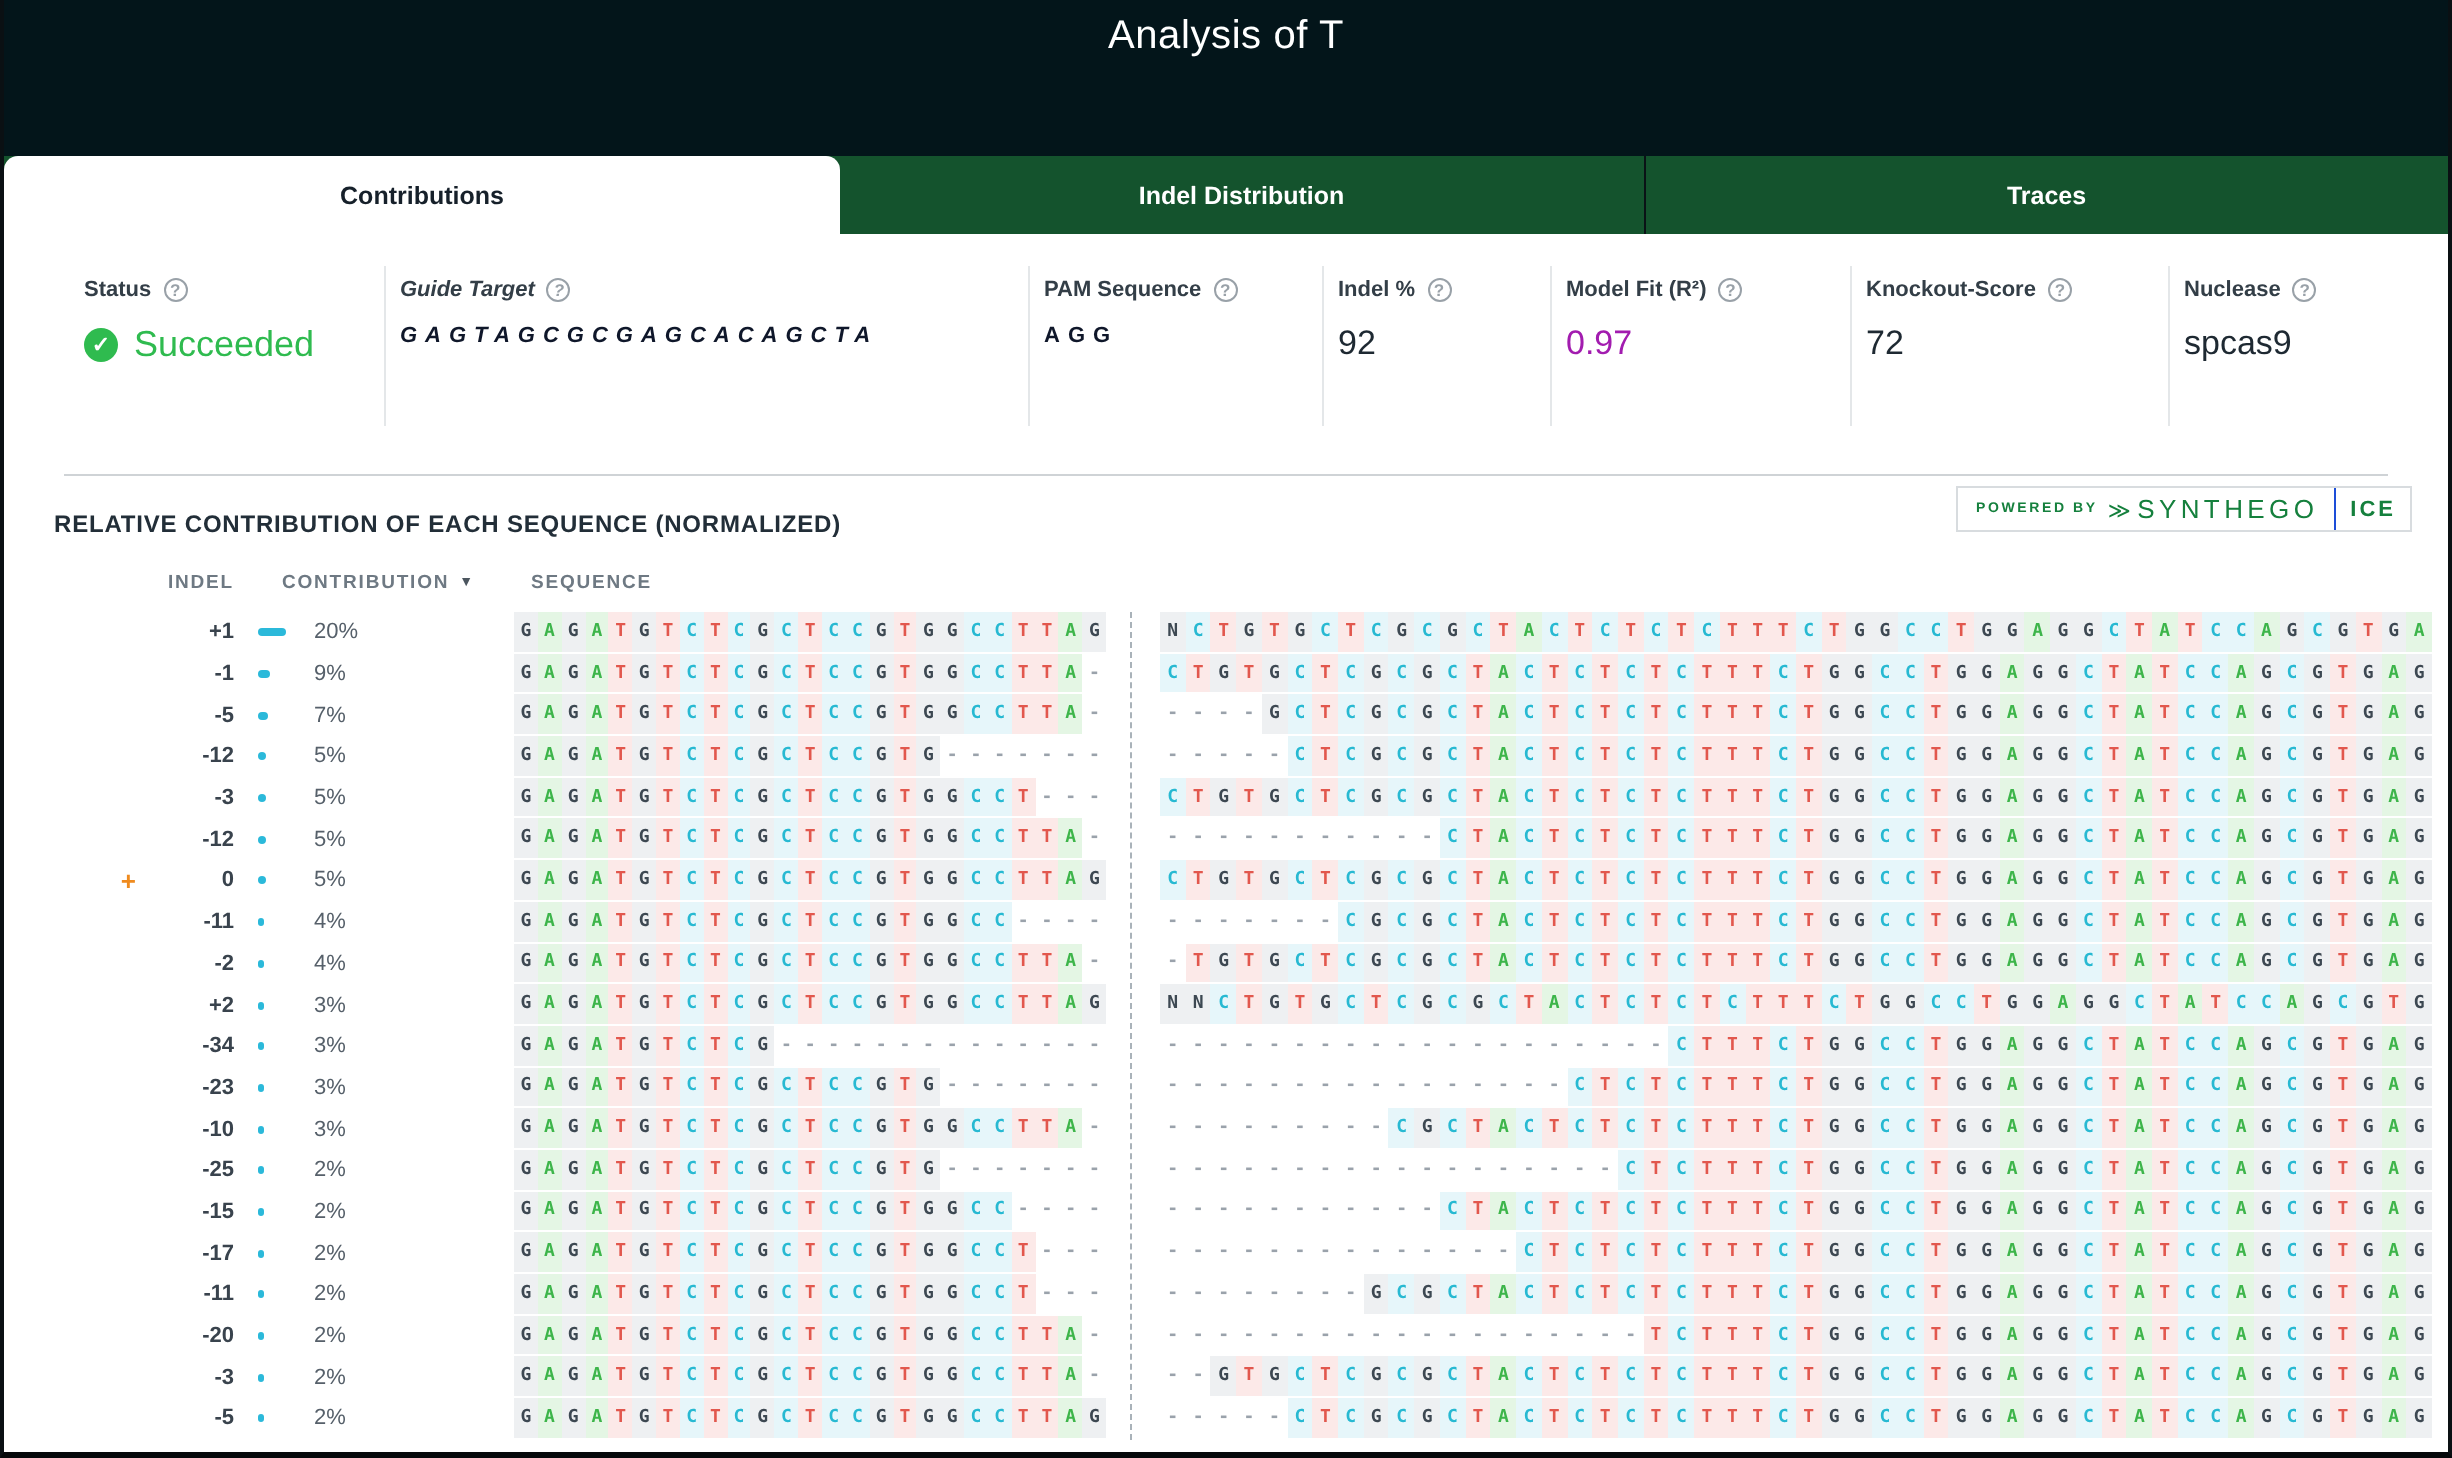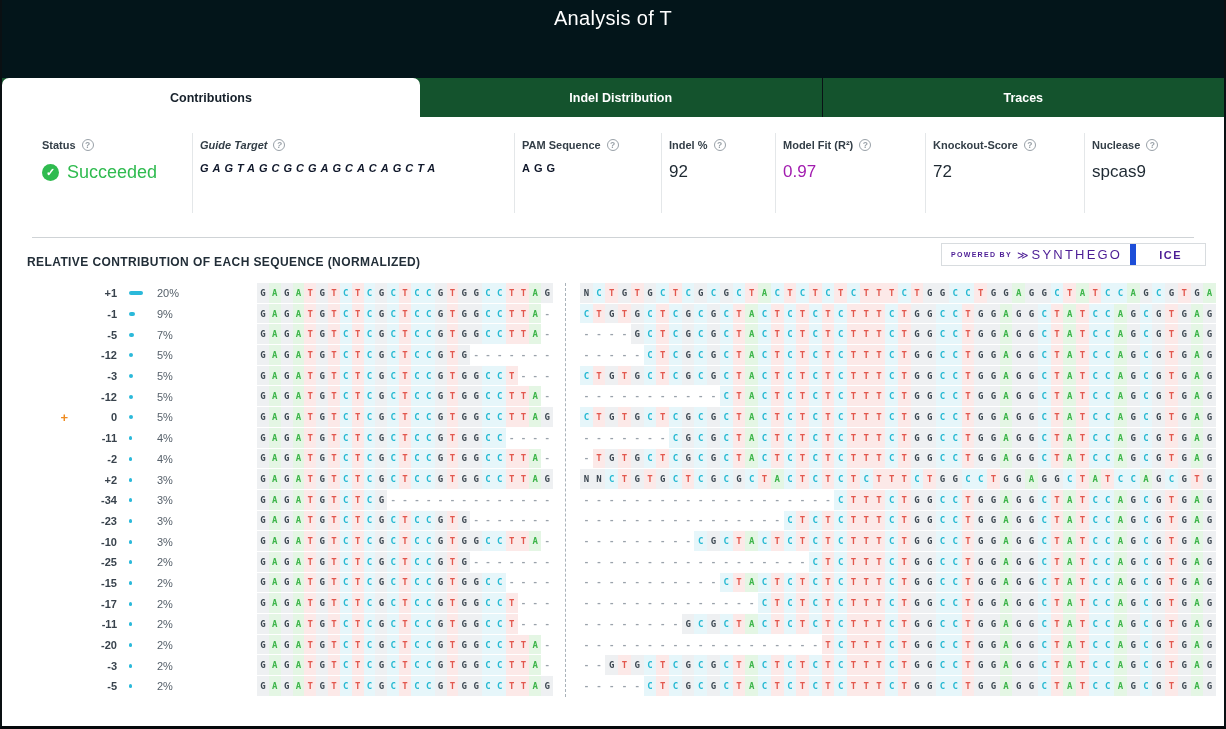--- a/index.html
+++ b/index.html
@@ -38,26 +38,26 @@
   .check-icon { width:17px; height:17px; border-radius:50%; background:#2fbb4f; color:#fff;
                 font-size:11px; font-weight:bold; display:inline-flex;
                 align-items:center; justify-content:center; }
   .v-seq { font-weight:bold; font-size:11px; letter-spacing:4px; color:#0f172a; }
   .v-green { color:#a21caf; }
 
   .section-divider { border-top:1px solid #cfd3d6; margin:24px 30px 0 30px; }
 
   
   .powered { position:absolute; top:243px; right:18px; height:23px; border:1px solid #d8dcdf;
-             display:flex; align-items:center; color:#4c1d95; background:#fff; }
+             display:flex; align-items:center; color:#15803d; background:#fff; }
   .powered-prefix { font-size:7px; font-weight:bold; letter-spacing:1.3px; padding:0 5px 0 9px; }
   .powered-brand { font-size:13px; letter-spacing:2.2px; padding-right:8px; }
   .powered-chevron { font-size:11px; margin-right:1px; }
-  .powered-ice { border-left:6px solid #1d4ed8; height:100%; display:flex; align-items:center;
-                 padding:0 23px; font-size:11px; font-weight:bold; letter-spacing:1.5px; }
+  .powered-ice { border-left:1px solid #1d4ed8; height:100%; display:flex; align-items:center;
+                 padding:0 7px; font-size:11px; font-weight:bold; letter-spacing:1.5px; }
 
   .section-title { margin:17px 0 0 25px; font-size:12px; font-weight:bold;
                    color:#222e38; letter-spacing:.4px; }
 
   
   .seq-table { margin-top:14px; position:relative; }
   .table-header { display:flex; align-items:center; font-size:9.5px; font-weight:bold;
                   color:#6e7983; letter-spacing:.9px; height:16px; }
   .th-indel { width:115px; text-align:right; }
   .th-contrib { margin-left:24px; display:flex; align-items:center; gap:5px; cursor:pointer; }
@@ -165,20 +165,28 @@
 
   <div class="powered">
     <span class="powered-prefix">POWERED BY</span>
     <span class="powered-brand"><span class="powered-chevron">≫</span><span>SYNTHEGO</span></span>
     <span class="powered-ice">ICE</span>
   </div>
 
   <div class="section-title">RELATIVE CONTRIBUTION OF EACH SEQUENCE (NORMALIZED)</div>
 
   <div class="seq-table">
+    <div class="table-header">
+      <span class="th-indel">INDEL</span>
+      <span class="th-contrib">
+        <span>CONTRIBUTION</span>
+        <span class="sort-caret">▼</span>
+      </span>
+      <span class="th-seq">SEQUENCE</span>
+    </div>
     <div class="rows">
       <div class="sep-line"></div>
     <div class="seq-row">
           <div class="c-plus"></div>
           <div class="c-indel">+1</div>
           <div class="c-bar">
             <div class="bar" style="width: 14px;"></div>
           </div>
           <div class="c-pct">20%</div>
           <div class="c-seq-left">

